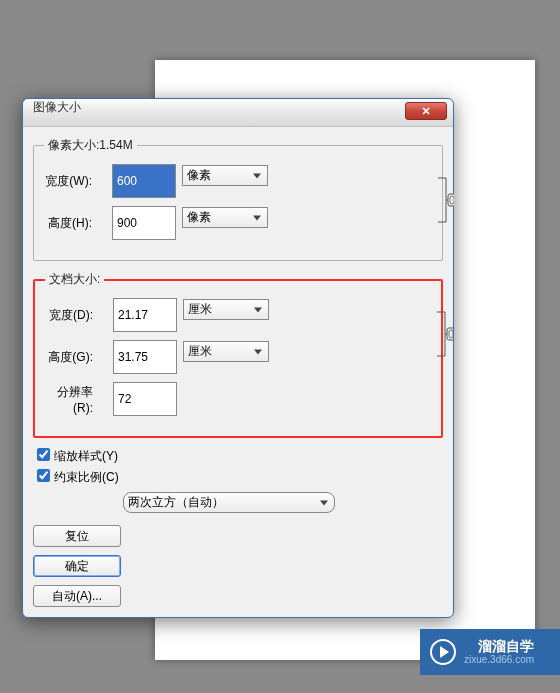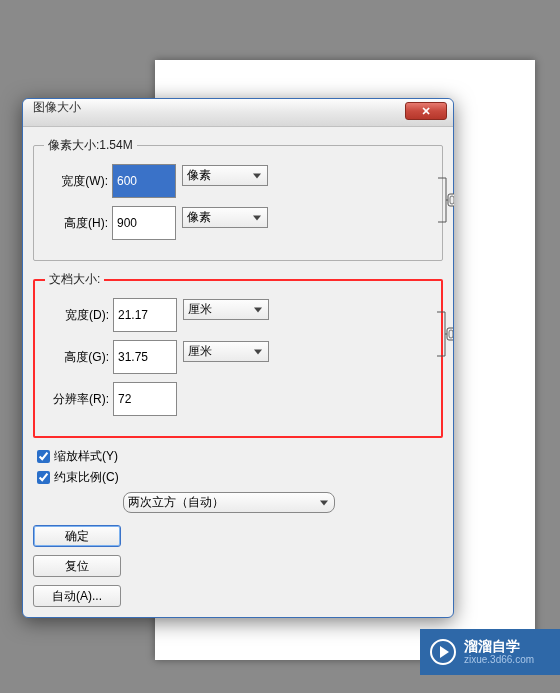--- a/index.html
+++ b/index.html
@@ -109,21 +109,21 @@
     }
     .row {
       display: flex;
       align-items: center;
       margin-bottom: 8px;
     }
     .row:last-child { margin-bottom: 0; }
     .lbl {
       width: 68px;
       text-align: right;
-      padding-right: 4px;
+      padding-right: 20px;
     }
     .txt {
       width: 64px;
       height: 21px;
       border: 1px solid #888;
       padding: 16px 4px;
       font-size: 12px;
       background: #fff;
     }
     .txt.sel {
@@ -166,21 +166,20 @@
       display: flex;
       align-items: center;
       justify-content: center;
     }
     .link-bracket svg { display: block; }
     .link1 { top: 10px; height: 52px; }
     .link2 { top: 10px; height: 52px; }
     .rows-wrap { position: relative; }
     .chk-row {
       display: flex;
-      align-items: center;
       margin-top: 4px;
       margin-bottom: 4px;
       padding-left: 4px;
     }
     .chk {
       width: 13px;
       height: 13px;
       margin-right: 4px;
       accent-color: #2a6fc9;
     }
@@ -216,20 +215,21 @@
       content: "";
       border-left: 9px solid #fff;
       border-top: 6px solid transparent;
       border-bottom: 6px solid transparent;
       margin-left: 2px;
     }
     .watermark .wm-text {
       display: flex;
       flex-direction: column;
       line-height: 1.1;
+      text-align: right;
     }
     .watermark .wm1 { color: #fff; font-size: 14px; font-weight: bold; }
     .watermark .wm2 { color: #a8c6e8; font-size: 10px; }
     .faded-wm {
       position: absolute;
       right: 6px;
       bottom: 2px;
       color: #d0d0d0;
       font-size: 12px;
     }
@@ -326,25 +326,25 @@
         <input type="checkbox" class="chk" checked="" style="">
         <span>约束比例(C)</span>
       </div>
       <div class="dd resample-dd">
         <span>两次立方（自动）</span>
       </div>
 
     </div>
 
     <div class="right-col">
+      <div class="btn">
+          <span>复位</span>
+        </div>
       <div class="btn primary">
           <span>确定</span>
-        </div>
-      <div class="btn">
-          <span>复位</span>
         </div>
       <div class="btn">
           <span>自动(A)...</span>
         </div>
     </div>
   </div>
 </div>
 
 <div class="watermark">
   <div class="play"></div>

